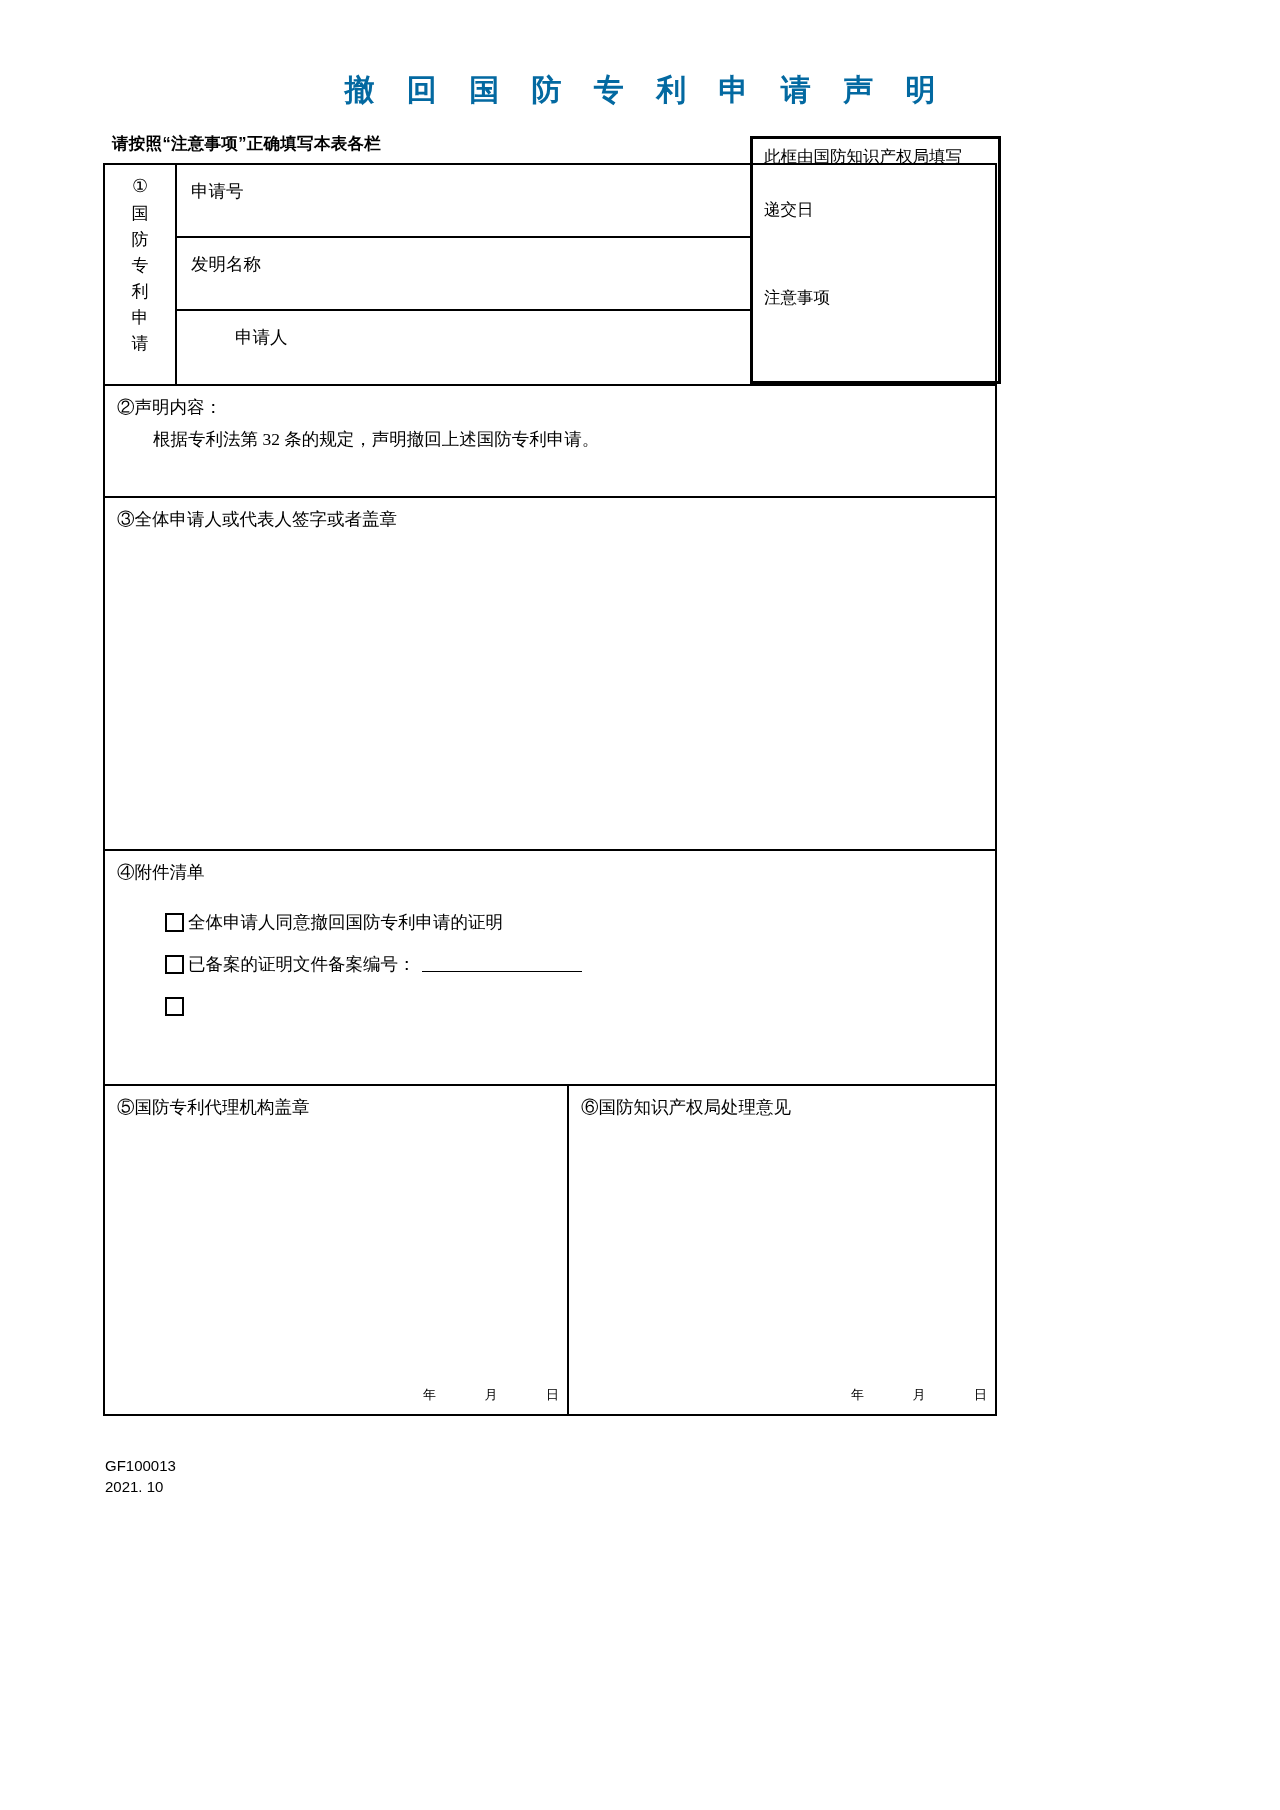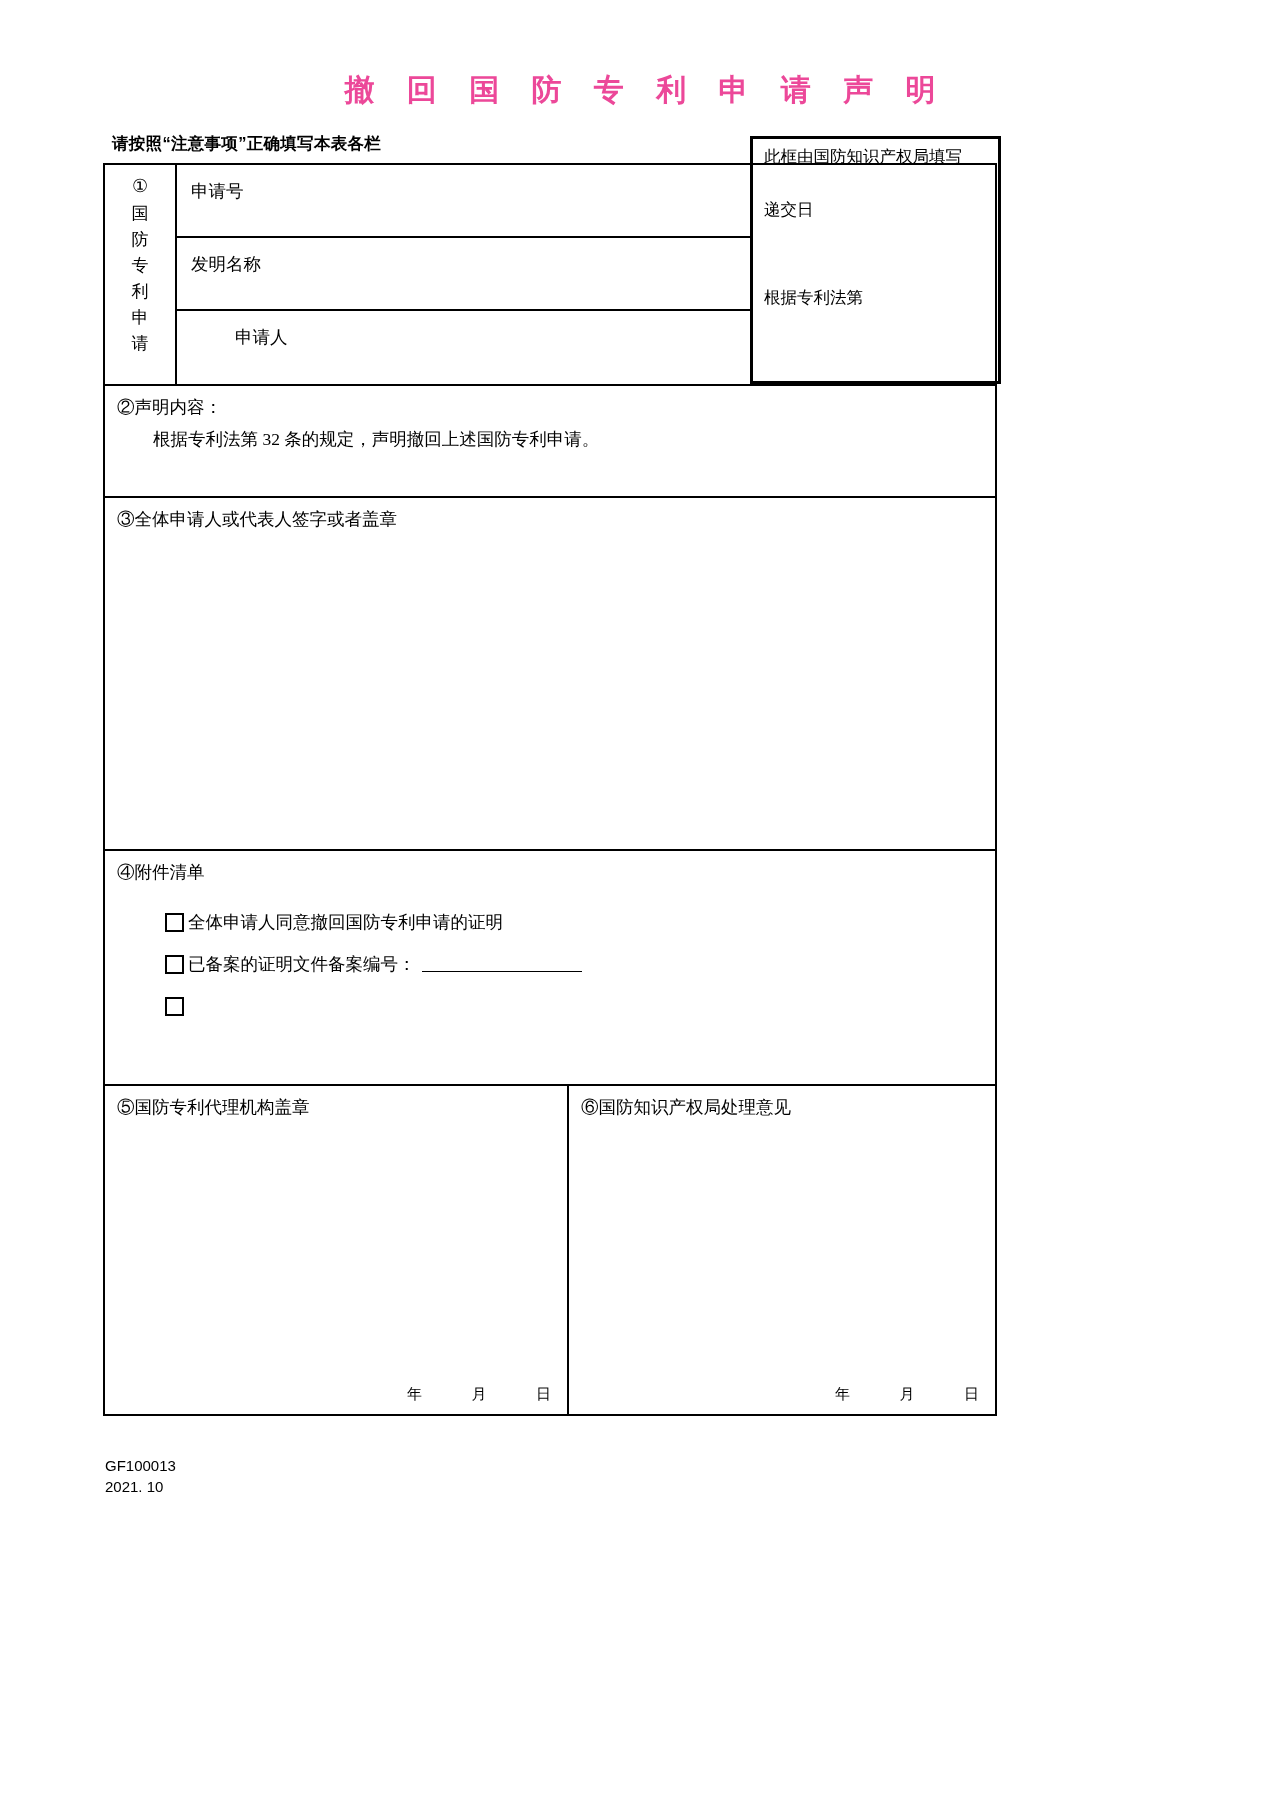--- a/index.html
+++ b/index.html
@@ -28,21 +28,21 @@
     position: absolute;
     left: 0;
     top: 70px;
     width: 1280px;
     text-align: center;
     font-family: "Liberation Sans", "DejaVu Sans", sans-serif;
     font-weight: bold;
     font-size: 30px;
     letter-spacing: 12px;
     text-indent: 12px;
-    color: #ec4899;
+    color: #0369a1;
   }
 
   
   .instruction {
     position: absolute;
     left: 112px;
     top: 133px;
     font-family: "Liberation Sans", "DejaVu Sans", sans-serif;
     font-weight: bold;
     font-size: 16.5px;
@@ -237,22 +237,22 @@
   }
   .sec56 .s-head {
     position: absolute;
     left: 12px;
     top: 9px;
     font-size: 17.5px;
   }
   .date-line {
     position: absolute;
     bottom: 12px;
-    right: 16px;
-    font-size: 15px;
+    right: 8px;
+    font-size: 13px;
     text-align: right;
   }
   .date-line span { display: inline-block; }
   .date-line .dsep { width: 42px; }
 
   
   .footer {
     position: absolute;
     left: 105px;
     top: 1455px;
@@ -291,21 +291,21 @@
         </div>
         <div class="sec1-row">
           <span class="lbl">申请人</span>
         </div>
       </div>
     </div>
 
     <div class="rightbox">
       <div class="rb-line rb-title">此框由国防知识产权局填写</div>
       <div class="rb-line rb-submit">递交日</div>
-      <div class="rb-line rb-barcode">根据专利法第</div>
+      <div class="rb-line rb-barcode">注意事项</div>
     </div>
 
     <div class="sec2">
       <div class="s2-head">②声明内容：</div>
       <div class="s2-body">根据专利法第 32 条的规定，声明撤回上述国防专利申请。</div>
     </div>
 
     <div class="sec3">
       <div class="s3-head">③全体申请人或代表人签字或者盖章</div>
     </div>

